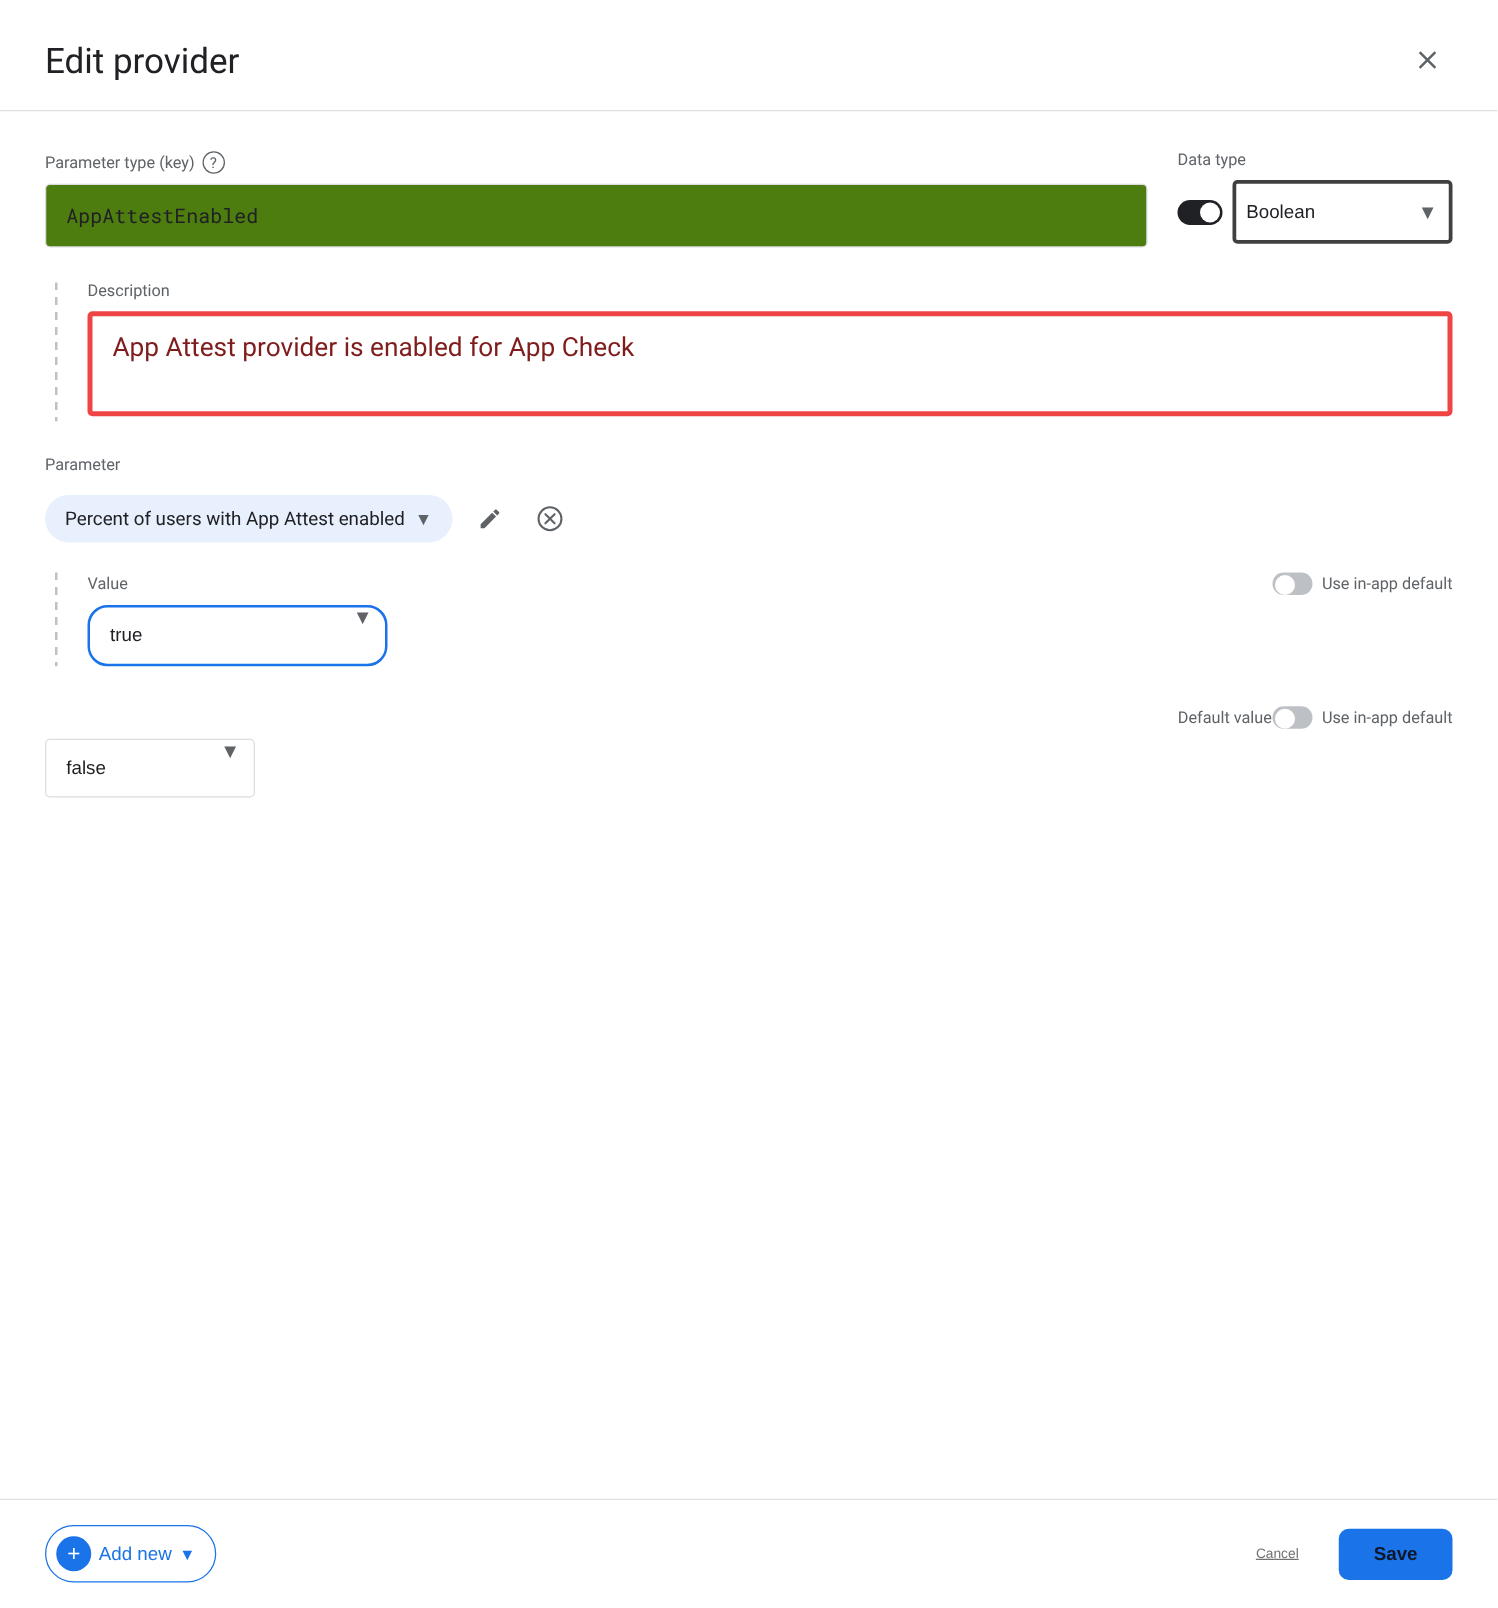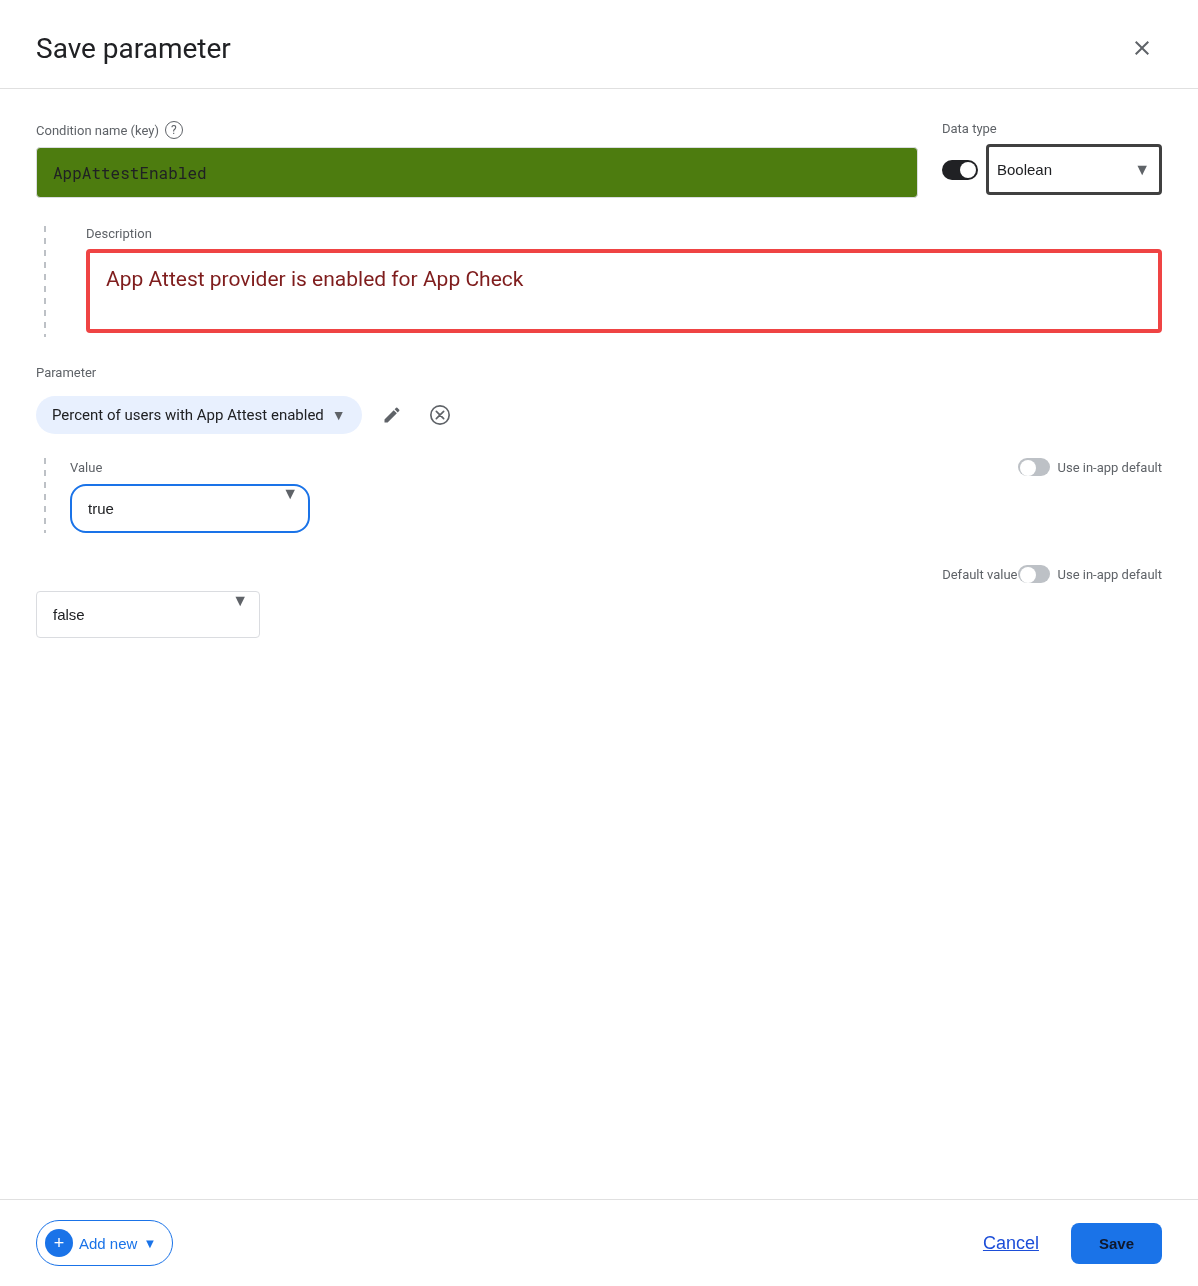--- a/index.html
+++ b/index.html
@@ -143,21 +143,21 @@
     .toggle.off {
       background: #bdc1c6;
     }
     .toggle.off::after {
       right: auto;
       left: 2px;
     }
     .section-gap { margin-bottom: 28px; }
     .description-section {
       display: flex;
-      gap: 16px;
+      gap: 0;
       margin-bottom: 28px;
     }
     .dashed-line {
       width: 2px;
       background: repeating-linear-gradient(
         to bottom,
         #bdc1c6 0px,
         #bdc1c6 6px,
         transparent 6px,
         transparent 12px
@@ -257,21 +257,21 @@
       margin-top: 32px;
     }
     .default-header {
       display: flex;
       align-items: center;
       justify-content: flex-end;
       margin-bottom: 8px;
     }
     .default-select-wrapper {
       position: relative;
-      width: 224px;
+      width: 168px;
       text-decoration: underline;
     }
     .default-select {
       width: 100%;
       border: 1px solid #dadce0;
       border-radius: 4px;
       padding: 14px 40px 14px 16px;
       font-size: 15px;
       color: #202124;
       outline: none;
@@ -312,22 +312,22 @@
       font-weight: 300;
     }
     .footer-right {
       display: flex;
       align-items: center;
       gap: 16px;
     }
     .cancel-btn {
       background: none;
       border: none;
-      font-size: 18px;
-      color: #1d4ed8;
+      font-size: 11px;
+      color: #737373;
       cursor: pointer;
       padding: 10px 16px;
       border-radius: 4px;
       font-weight: 500;
       text-decoration: underline;
     }
     .save-btn {
       background: #1a73e8;
       color: #0f172a;
       border: none;
@@ -337,35 +337,35 @@
       font-weight: 600;
       cursor: pointer;
     }
   </style>
 </head>
 <body>
 
 <div class="dialog">
 
   <div class="dialog-header">
-    <h1 class="dialog-title">Save parameter</h1>
+    <h1 class="dialog-title">Edit provider</h1>
     <button class="close-btn" title="Close">
       <svg width="24" height="24" viewBox="0 0 24 24" fill="none">
         <path d="M19 6.41L17.59 5 12 10.59 6.41 5 5 6.41 10.59 12 5 17.59 6.41 19 12 13.41 17.59 19 19 17.59 13.41 12z" fill="#5f6368"></path>
       </svg>
     </button>
   </div>
   <div class="divider"></div>
 
   <div class="dialog-body">
 
     <div class="field-row section-gap">
       <div class="param-name-field">
         <div class="field-label">
-          <span>Condition name (key)</span>
+          <span>Parameter type (key)</span>
           <span class="help-icon">?</span>
         </div>
         <input class="text-input" type="text" style="font-family: &quot;Roboto Mono&quot;, monospace; font-size: 16px;" value="AppAttestEnabled">
       </div>
       <div class="data-type-field">
         <div class="field-label">Data type</div>
         <div class="select-wrapper">
           <div class="toggle" style="margin-right: 8px; flex-shrink: 0; width: 36px; height: 20px;"></div>
           <select class="select-input" style="padding-left: 8px;">
             <option>Boolean</option>

